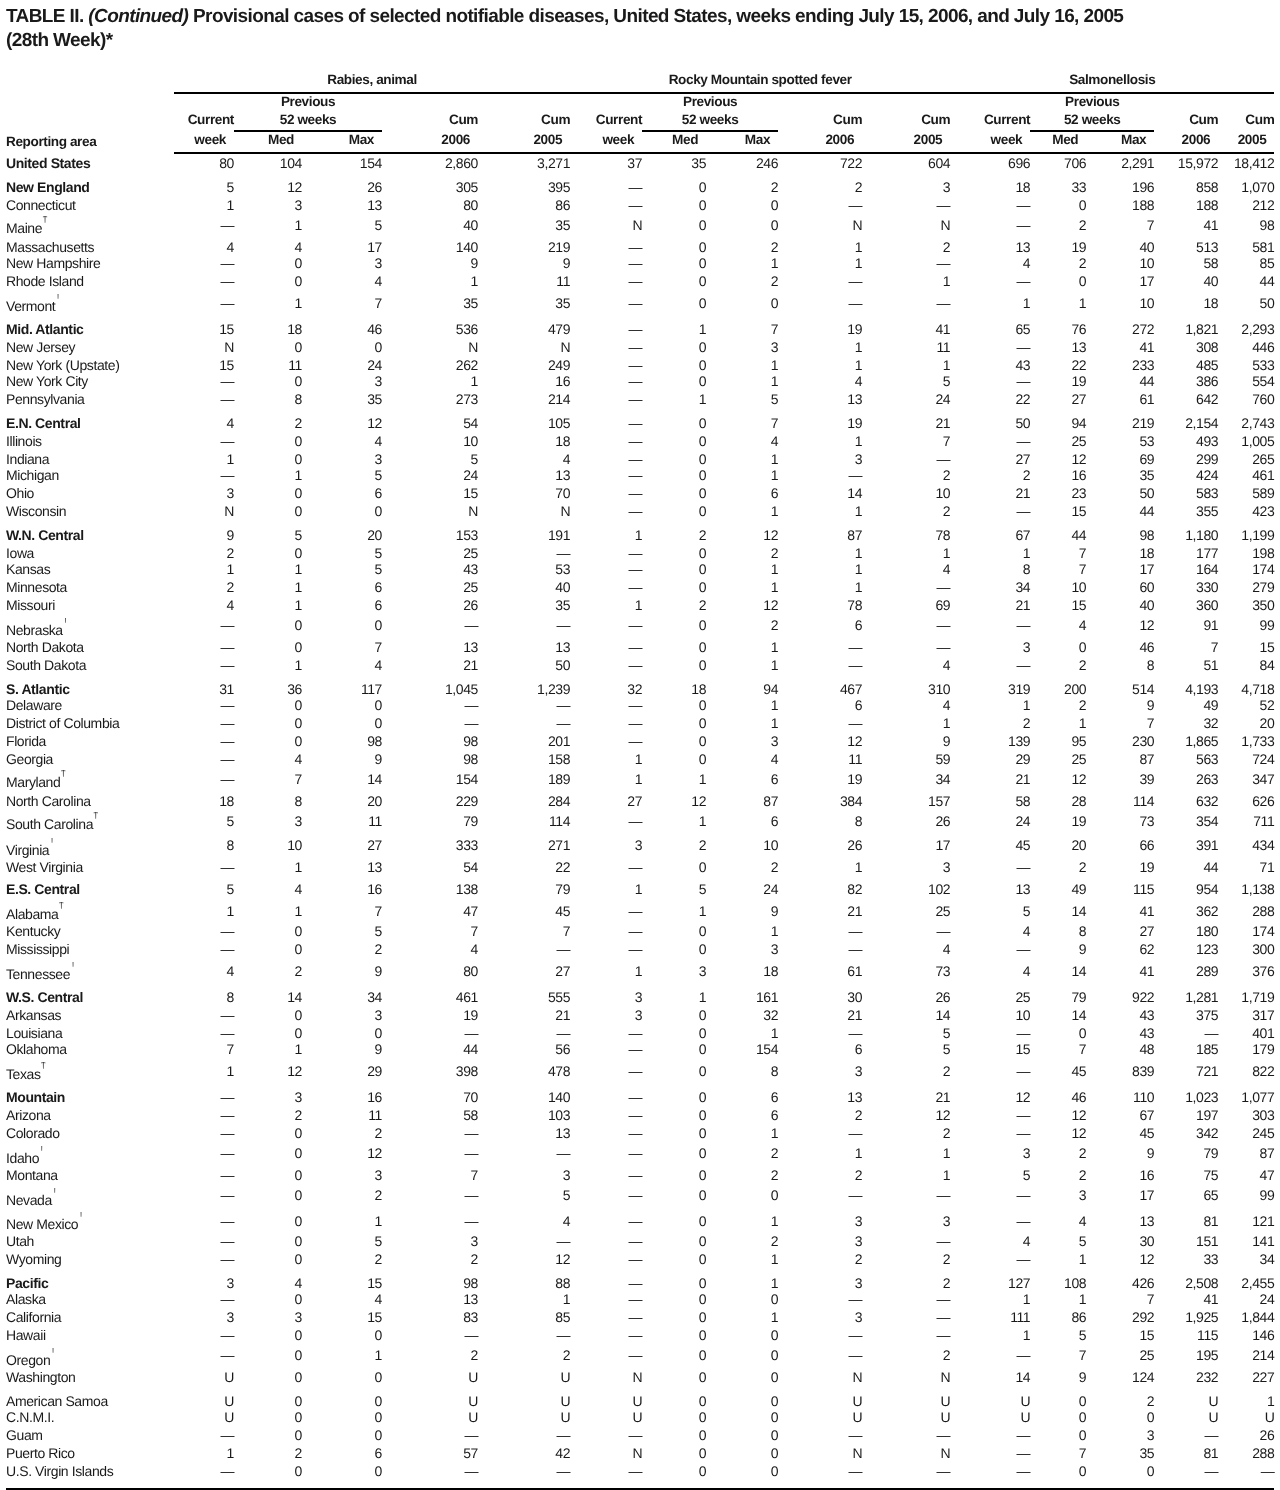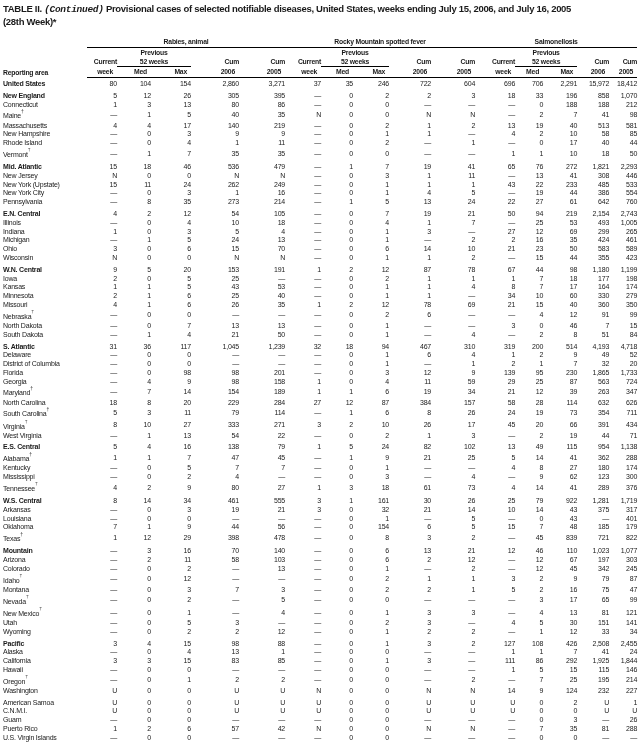--- a/index.html
+++ b/index.html
@@ -8,21 +8,21 @@
     width: 640px; height: 745px;
     font-family: "Liberation Sans", "DejaVu Sans", sans-serif;
     color: #1a1a1a;
     padding: 3px 3px 0 3px;
     overflow: hidden;
   }
   .title {
     font-weight: bold; font-size: 9.5px; line-height: 12px;
     letter-spacing: -0.3px; white-space: nowrap; overflow: hidden;
   }
-  .title .cont { font-style: italic; font-family: Liberation Mono, monospace; }
+  .title .cont { font-style: italic; }
   .title2 { font-weight: bold; font-size: 9.5px; line-height: 11px; letter-spacing: -0.3px; margin-bottom: 9px; }
   table.dt {
     width: 634px; table-layout: fixed; border-collapse: collapse;
     font-size: 7px; letter-spacing: -0.2px;
   }
   table.dt th { font-weight: bold; font-size: 6.8px; padding: 0; }
   table.dt td { padding: 0; }
   .grp-label { text-align: center; border-bottom: 1px solid #000; padding-bottom: 1px; line-height: 11px; }
   .prev-h { text-align: center; line-height: 9px; }
   .w52-h { text-align: center; border-bottom: 1px solid #000; line-height: 9px; }

